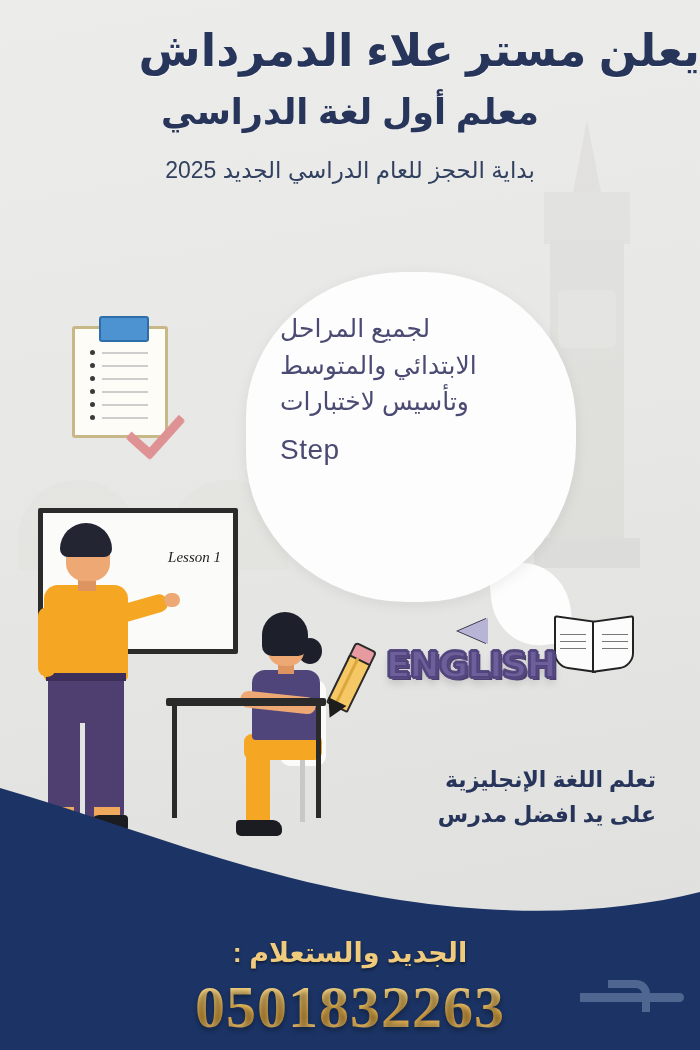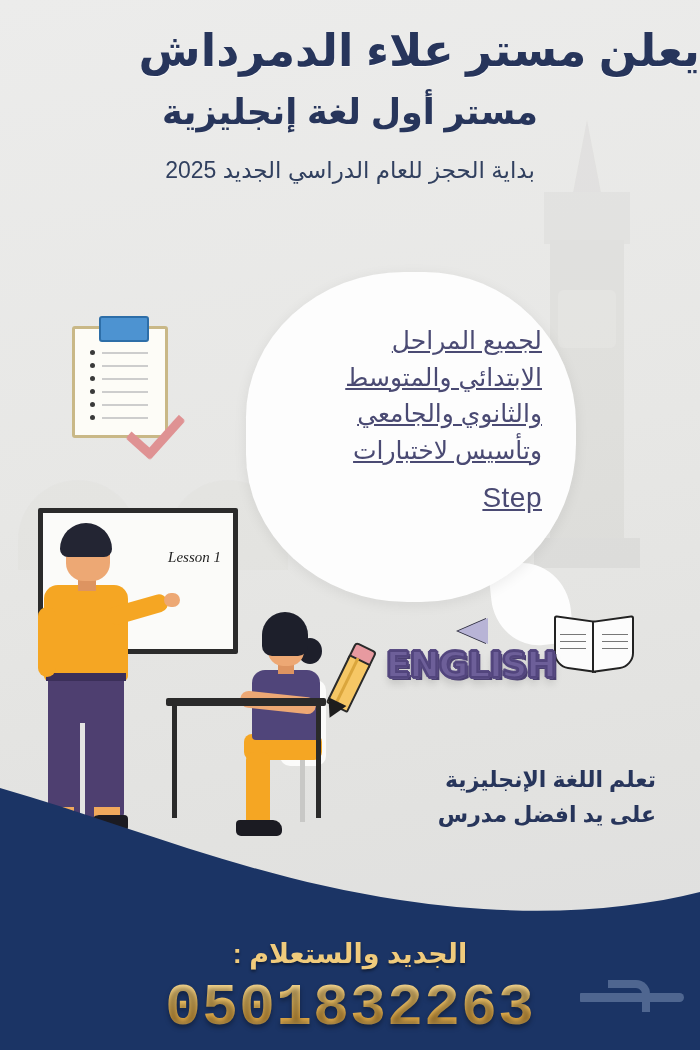--- a/index.html
+++ b/index.html
@@ -44,22 +44,22 @@
   .bubble{
     position:absolute;inset:0;background:#fdfdfd;
     border-radius:48% 46% 47% 49% / 44% 46% 48% 45%;
     box-shadow:0 3px 14px rgba(0,0,0,.07);
   }
   .bubble-tail{
     position:absolute;right:6px;bottom:-44px;width:78px;height:84px;background:#fdfdfd;
     border-radius:0 62% 20% 60%;transform:rotate(-6deg);
   }
   .bubble-text{
-    position:absolute;left:0;right:0;top:50px;text-align:right;direction:rtl;
-    color:#4a4a73;font-size:25px;line-height:1.46;font-weight:400;padding:0 34px;text-decoration:underline;
+    position:absolute;left:0;right:0;top:38px;text-align:left;direction:rtl;
+    color:#4a4a73;font-size:25px;line-height:1.46;font-weight:400;padding:0 34px;
   }
   .bubble-text .step{display:block;font-size:28px;direction:ltr;letter-spacing:.5px;margin-top:10px;}
 
   
   .clipboard{position:absolute;left:72px;top:326px;width:96px;height:112px;}
   .cb-board{position:absolute;inset:0;background:#fdfcf7;border:3px solid #c9b887;border-radius:3px;}
   .cb-clip{position:absolute;left:27px;top:-10px;width:46px;height:22px;background:#4d93d1;border:2px solid #2d6ea8;border-radius:3px;}
   .cb-line{position:absolute;left:30px;height:2px;background:#cdcdcd;width:46px;}
   .cb-dot{position:absolute;left:18px;width:5px;height:5px;border-radius:50%;background:#3a3a3a;}
   .cb-check{
@@ -145,21 +145,21 @@
   .contact-block{position:absolute;left:0;bottom:0;width:700px;text-align:center;padding-bottom:8px;}
   .contact-label{
     direction:rtl;color:#f0cb7c;font-size:27px;font-weight:700;margin-bottom:4px;
     text-shadow:0 2px 3px rgba(0,0,0,.45);
   }
   .contact-number{
     direction:ltr;font-size:60px;font-weight:700;letter-spacing:1px;
     background:linear-gradient(180deg,#fde6ad 0%,#f3c86c 35%,#e0a844 65%,#f7dc9b 100%);
     -webkit-background-clip:text;background-clip:text;color:transparent;
     text-shadow:0 3px 5px rgba(0,0,0,.35);
-    font-family:Liberation Mono, monospace;
+    font-family:Liberation Serif, serif;
   }
   .watermark{
     position:absolute;right:16px;bottom:36px;width:112px;height:34px;opacity:.45;
   }
   .wm-bar{position:absolute;right:0;top:13px;width:104px;height:9px;background:#8ea4c4;border-radius:2px 10px 10px 2px;}
   .wm-hook{position:absolute;right:34px;top:0px;width:34px;height:24px;border:8px solid #8ea4c4;border-left:none;border-bottom:none;border-radius:0 14px 0 0;}
 </style>
 </head>
 <body>
 
@@ -173,21 +173,21 @@
     <div class="bb-base"></div>
     <div class="bb-bridge">
 
       <div class="bb-arch" style="left:160px;"></div>
       <div class="bb-arch" style="left:310px;"></div>
     </div>
   </div>
 
   <div class="heading-block">
     <h1 class="title-1">يعلن مستر علاء الدمرداش</h1>
-    <h2 class="title-2">مستر أول لغة إنجليزية</h2>
+    <h2 class="title-2">معلم أول لغة الدراسي</h2>
     <h3 class="title-3">بداية الحجز للعام الدراسي الجديد 2025</h3>
   </div>
 
   <div class="clipboard">
     <div class="cb-board"></div>
     <div class="cb-clip"></div>
     <div class="cb-dot" style="top:24px"></div>
     <div class="cb-line" style="top:26px"></div>
     <div class="cb-dot" style="top:37px"></div>
     <div class="cb-line" style="top:39px"></div>
@@ -201,21 +201,20 @@
     <div class="cb-line" style="top:91px"></div>
     <div class="cb-check"></div>
   </div>
 
   <div class="bubble-wrap">
     <div class="bubble-tail"></div>
     <div class="bubble"></div>
     <div class="bubble-text">
       <div>لجميع المراحل</div>
       <div>الابتدائي والمتوسط</div>
-      <div>والثانوي والجامعي</div>
       <div>وتأسيس لاختبارات</div>
       <span class="step">Step</span>
     </div>
   </div>
 
   <div class="board">
     <div class="board-label">Lesson 1</div>
   </div>
 
   <div class="teacher">

